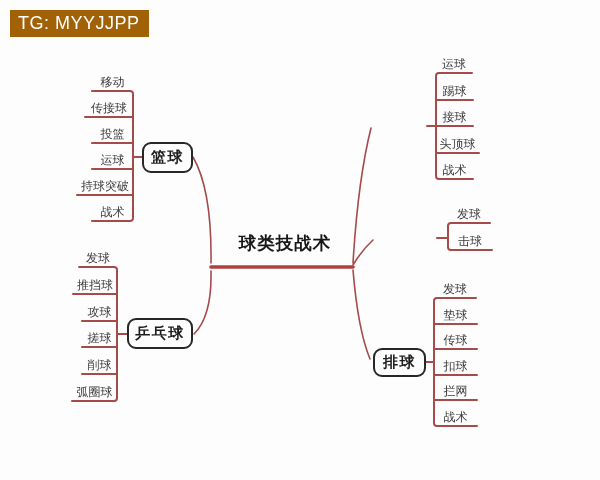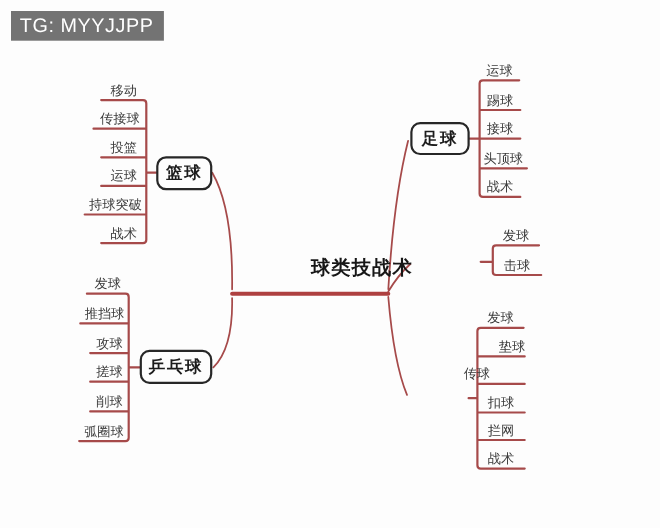--- a/index.html
+++ b/index.html
@@ -1,27 +1,27 @@
 <!DOCTYPE html>
 <html><head>
 <meta charset="utf-8">
 <style>
   html,body{margin:0;padding:0;}
   body{font-family:"Liberation Sans","DejaVu Sans",sans-serif;}
   .stage{position:relative;width:600px;height:480px;background:#fdfdfd;overflow:hidden;}
   .lines{position:absolute;left:0;top:0;width:600px;height:480px;}
   .title{position:absolute;left:237px;top:231px;width:96px;height:22px;
          font-size:17.5px;font-weight:700;color:#171717;text-align:center;
-         letter-spacing:1px;white-space:nowrap;margin-left:44px;}
+         letter-spacing:1px;white-space:nowrap;}
   .node{position:absolute;box-sizing:border-box;border:2px solid #272727;border-radius:9px;
         background:#fdfdfd;display:flex;align-items:center;justify-content:center;
         font-size:15px;font-weight:600;color:#1c1c1c;letter-spacing:1.5px;white-space:nowrap;}
   .leaf{position:absolute;height:14px;line-height:14px;font-size:12px;font-weight:500;
         color:#3b3b3b;text-align:center;white-space:nowrap;}
-  .banner{position:absolute;background:#737373;color:#ffffff;box-sizing:border-box;}
+  .banner{position:absolute;background:#a16207;color:#ffffff;box-sizing:border-box;}
   .banner.tl{left:10px;top:10px;width:139px;height:27px;font-size:18px;line-height:27px;
              padding-left:8px;letter-spacing:0.5px;}
   .banner.br{left:433px;top:444px;width:164px;height:29px;font-size:19px;line-height:29px;
              text-align:center;}
 </style>
 </head>
 <body>
 
 <div class="stage">
 
@@ -44,21 +44,21 @@
       <path d="M353 263 Q358 180 371 128 M353 265 Q362 250 373 240 M353 270 Q358 330 370 359"></path>
     </g>
 
     <path d="M211 267 H353" fill="none" stroke="#ae4040" stroke-width="3.6" stroke-linecap="round"></path>
   </svg>
 
   <div class="title">球类技战术</div>
 
   <div class="node" style="left:142px;top:142px;width:51px;height:31px;">篮球</div>
   <div class="node" style="left:127px;top:318px;width:66px;height:31px;">乒乓球</div>
-  <div class="node" style="left:373px;top:111px;width:54px;height:30px;">足球</div>
+  <div class="node" style="left:373px;top:348px;width:53px;height:29px;">排球</div>
 
   <div class="leaf" style="left:92px;top:75px;width:41px;">移动</div>
   <div class="leaf" style="left:85px;top:101px;width:48px;">传接球</div>
   <div class="leaf" style="left:92px;top:127px;width:41px;">投篮</div>
   <div class="leaf" style="left:92px;top:153px;width:41px;">运球</div>
   <div class="leaf" style="left:77px;top:179px;width:56px;">持球突破</div>
   <div class="leaf" style="left:92px;top:205px;width:41px;">战术</div>
 
   <div class="leaf" style="left:79px;top:251px;width:38px;">发球</div>
   <div class="leaf" style="left:73px;top:278px;width:44px;">推挡球</div>
@@ -70,21 +70,21 @@
   <div class="leaf" style="left:436px;top:57px;width:36px;">运球</div>
   <div class="leaf" style="left:436px;top:84px;width:37px;">踢球</div>
   <div class="leaf" style="left:436px;top:110px;width:37px;">接球</div>
   <div class="leaf" style="left:436px;top:137px;width:43px;">头顶球</div>
   <div class="leaf" style="left:436px;top:163px;width:37px;">战术</div>
 
   <div class="leaf" style="left:448px;top:207px;width:42px;">发球</div>
   <div class="leaf" style="left:448px;top:234px;width:44px;">击球</div>
 
   <div class="leaf" style="left:434px;top:282px;width:42px;">发球</div>
-  <div class="leaf" style="left:434px;top:308px;width:43px;padding-left:10px;">垫球</div>
-  <div class="leaf" style="left:412px;top:333px;width:43px;">传球</div>
+  <div class="leaf" style="left:434px;top:308px;width:43px;">垫球</div>
+  <div class="leaf" style="left:434px;top:333px;width:43px;">传球</div>
   <div class="leaf" style="left:434px;top:359px;width:43px;">扣球</div>
   <div class="leaf" style="left:434px;top:384px;width:43px;">拦网</div>
   <div class="leaf" style="left:434px;top:410px;width:43px;">战术</div>
 
   <div class="banner tl">TG: MYYJJPP</div>
 
 </div>
 
 </body></html>

